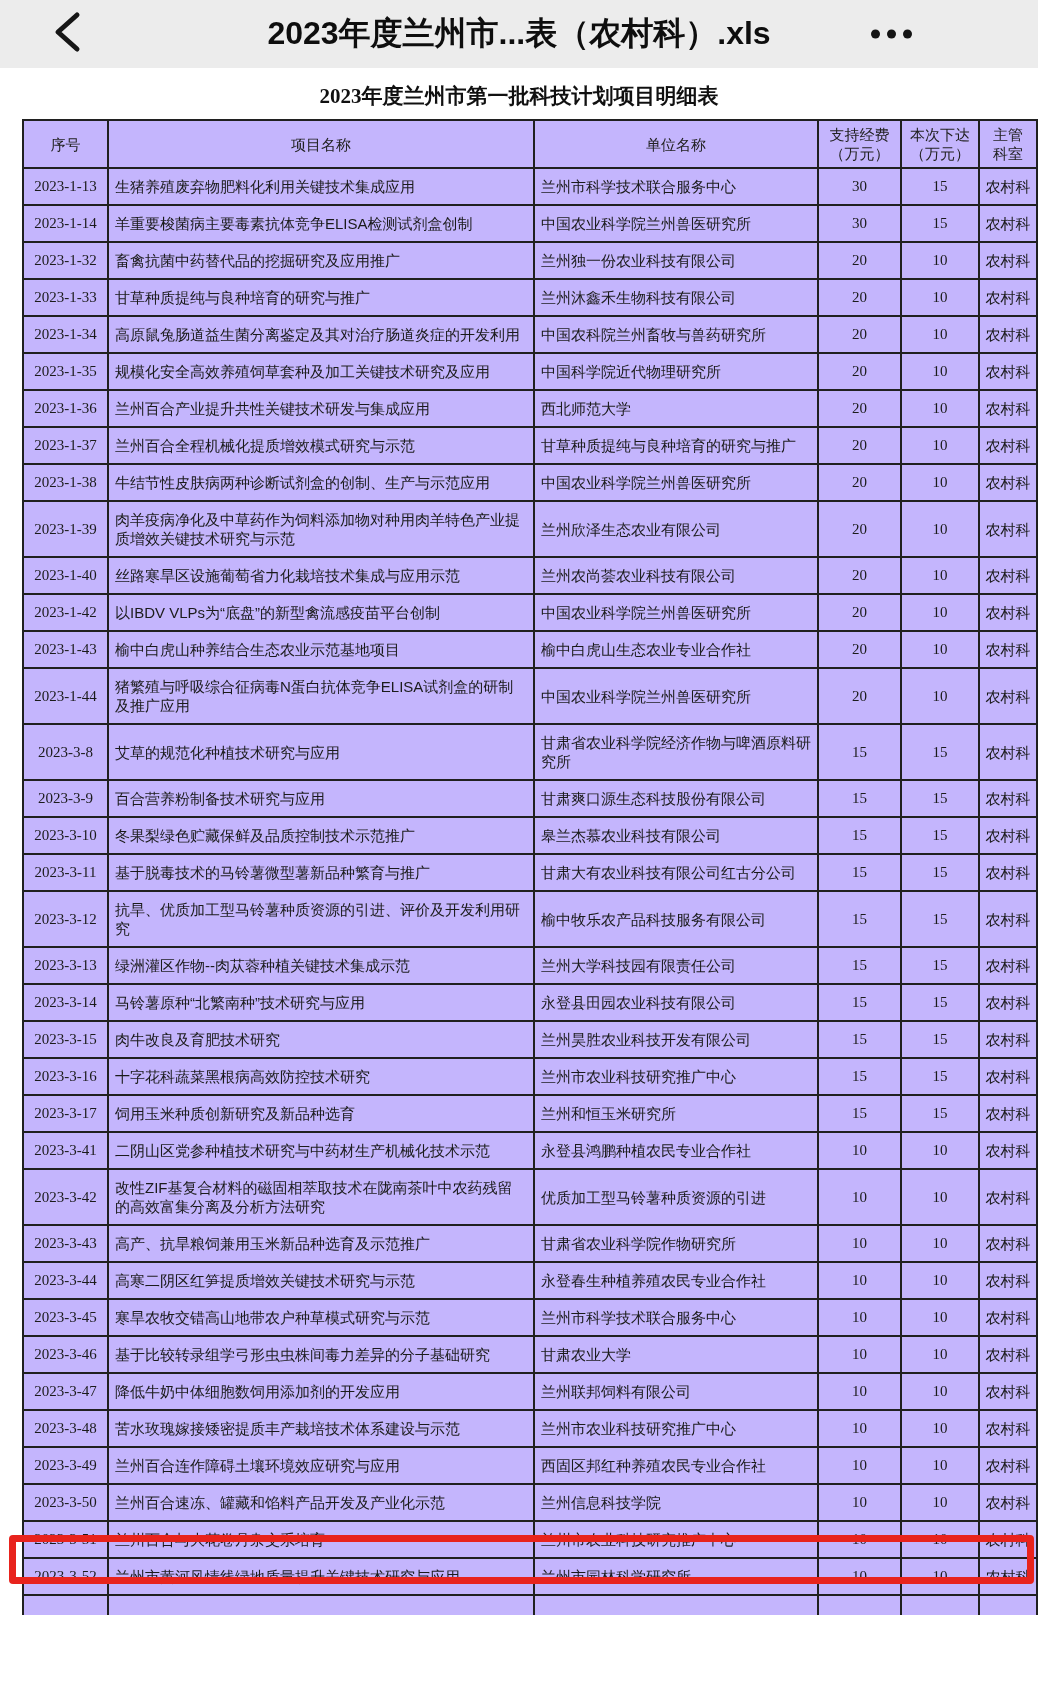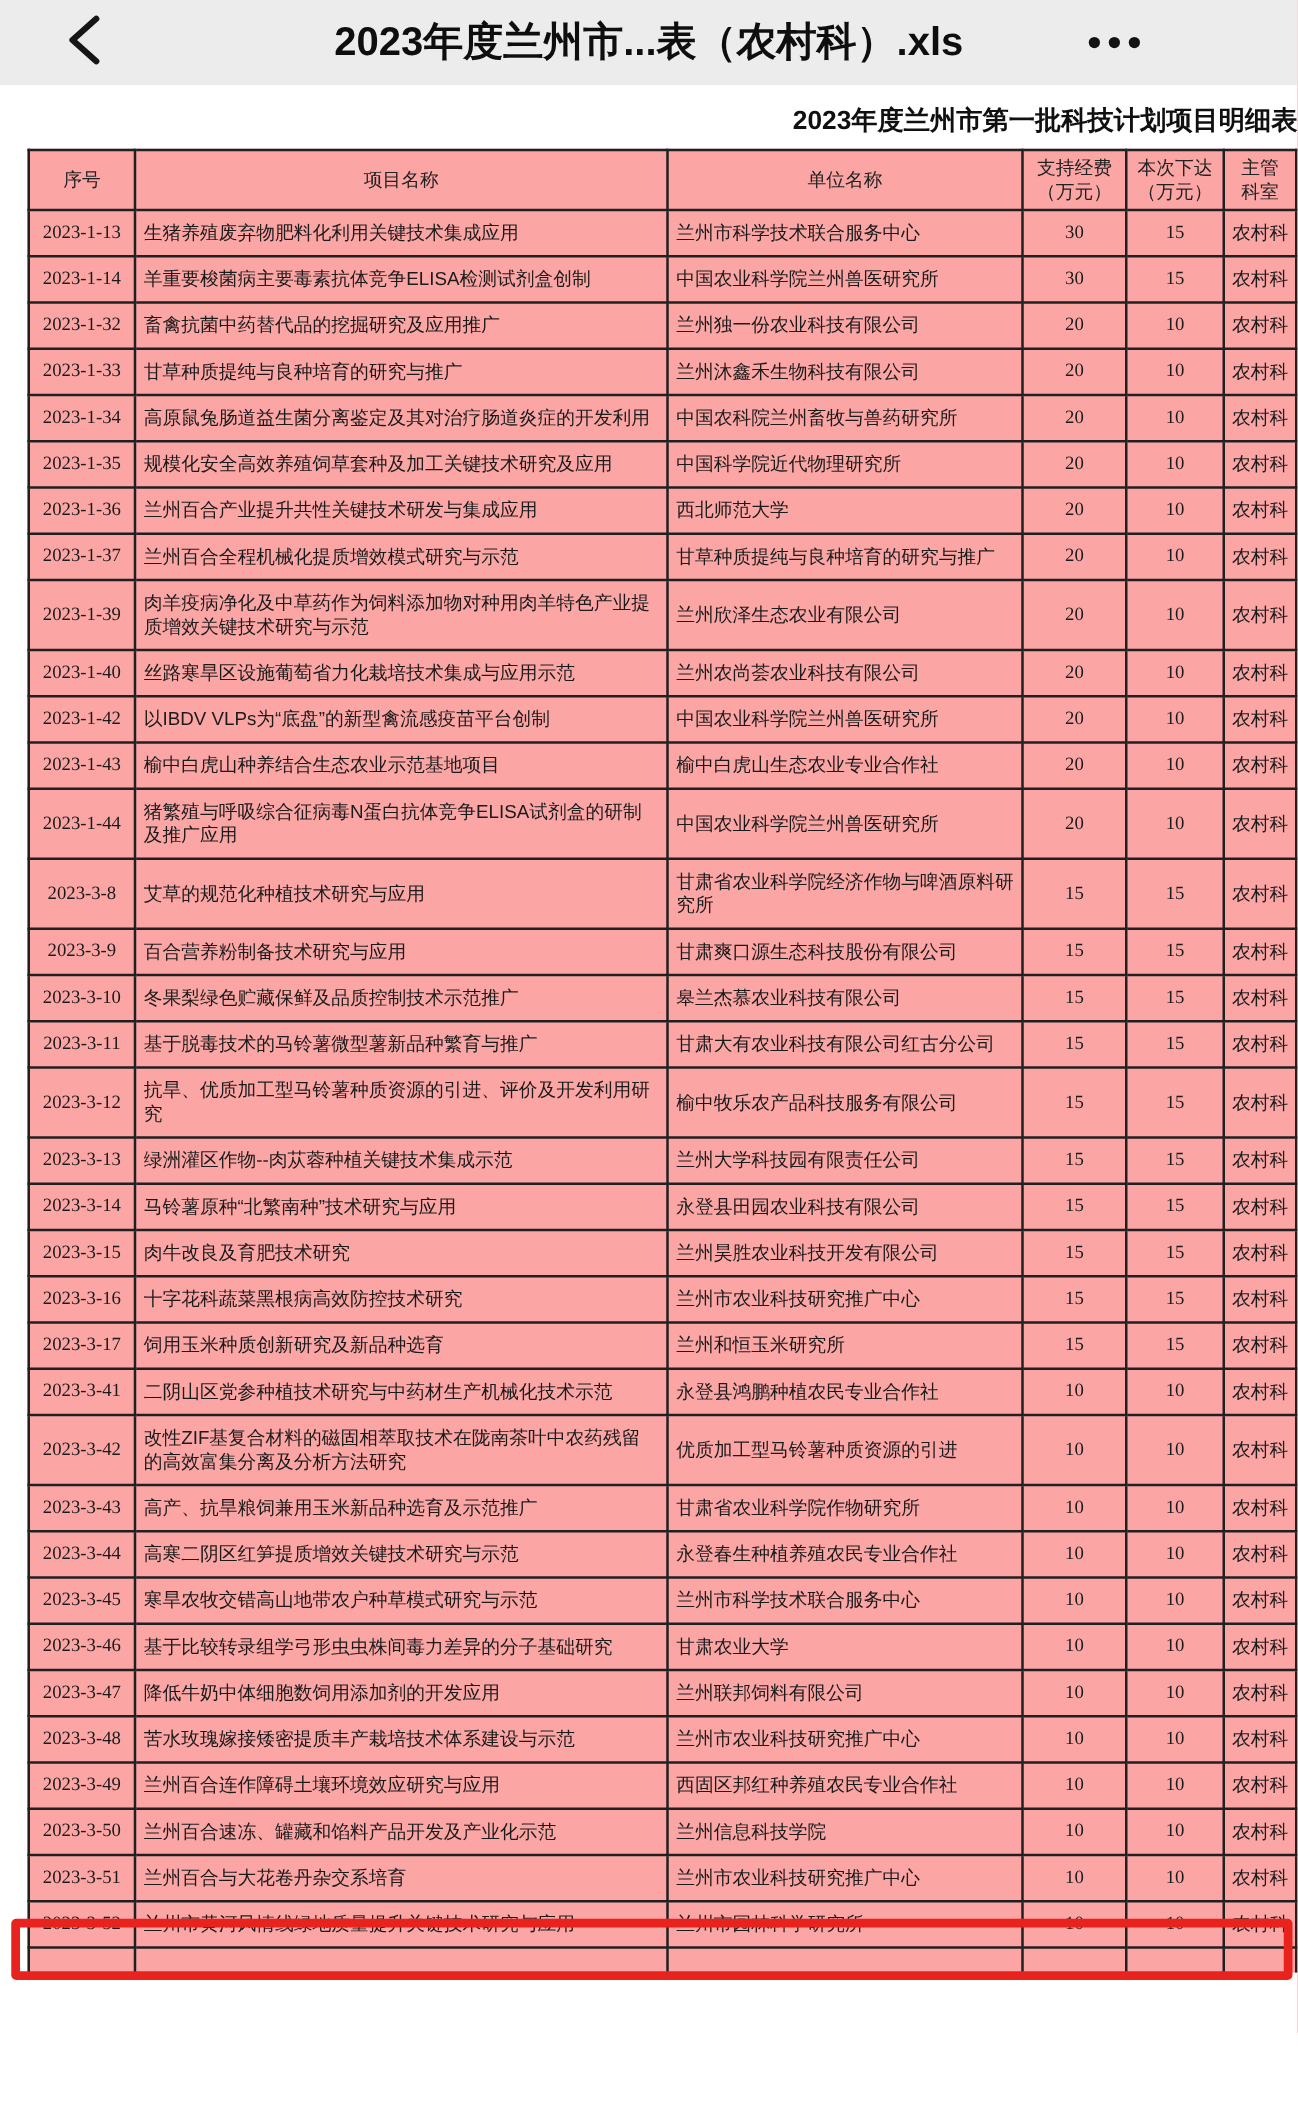--- a/index.html
+++ b/index.html
@@ -20,26 +20,26 @@
     position:absolute;left:44px;top:50%;transform:translateY(-50%);
     width:46px;height:46px;display:flex;align-items:center;justify-content:center;cursor:pointer;
   }
   .more-btn{
     position:absolute;right:122px;top:50%;transform:translateY(-50%);
     display:flex;gap:7px;align-items:center;cursor:pointer;padding:10px 4px;
   }
   .more-btn .dot{width:9px;height:9px;border-radius:50%;background:#141414;}
   
   .doc-title{
-    text-align:right;font-family:Liberation Sans, sans-serif;
+    text-align:center;font-family:Liberation Serif, serif;
     font-size:21px;font-weight:bold;color:#101010;padding:14px 0 9px 0;
   }
   table{
     border-collapse:collapse;table-layout:fixed;
-    margin-left:22px;width:1014px;background:#fca5a5;
+    margin-left:22px;width:1014px;background:#c4b5fd;
   }
   th,td{border:2px solid #202020;vertical-align:middle;word-break:break-all;}
   th{
     font-size:15px;font-weight:normal;color:#222;text-align:center;
     line-height:19px;padding:4px 2px;white-space:pre-line;
   }
   td{font-size:15px;line-height:19px;padding:8px 6px;color:#1b1b1b;}
   td.c-serial{text-align:center;font-family:"Liberation Serif",serif;padding:8px 2px;margin-top:15px;}
   td.c-num{text-align:center;font-family:"Liberation Serif",serif;}
   td.c-dept{text-align:center;padding:8px 1px;}
@@ -155,20 +155,28 @@
   </tr>
         <tr>
     <td class="c-serial">2023-1-37</td>
     <td class="c-project">兰州百合全程机械化提质增效模式研究与示范</td>
     <td class="c-org">甘草种质提纯与良种培育的研究与推广</td>
     <td class="c-num">20</td>
     <td class="c-num">10</td>
     <td class="c-dept">农村科</td>
   </tr>
         <tr>
+    <td class="c-serial">2023-1-38</td>
+    <td class="c-project">牛结节性皮肤病两种诊断试剂盒的创制、生产与示范应用</td>
+    <td class="c-org">中国农业科学院兰州兽医研究所</td>
+    <td class="c-num">20</td>
+    <td class="c-num">10</td>
+    <td class="c-dept">农村科</td>
+  </tr>
+        <tr>
     <td class="c-serial">2023-1-39</td>
     <td class="c-project">肉羊疫病净化及中草药作为饲料添加物对种用肉羊特色产业提质增效关键技术研究与示范</td>
     <td class="c-org">兰州欣泽生态农业有限公司</td>
     <td class="c-num">20</td>
     <td class="c-num">10</td>
     <td class="c-dept">农村科</td>
   </tr>
         <tr>
     <td class="c-serial">2023-1-40</td>
     <td class="c-project">丝路寒旱区设施葡萄省力化栽培技术集成与应用示范</td>

